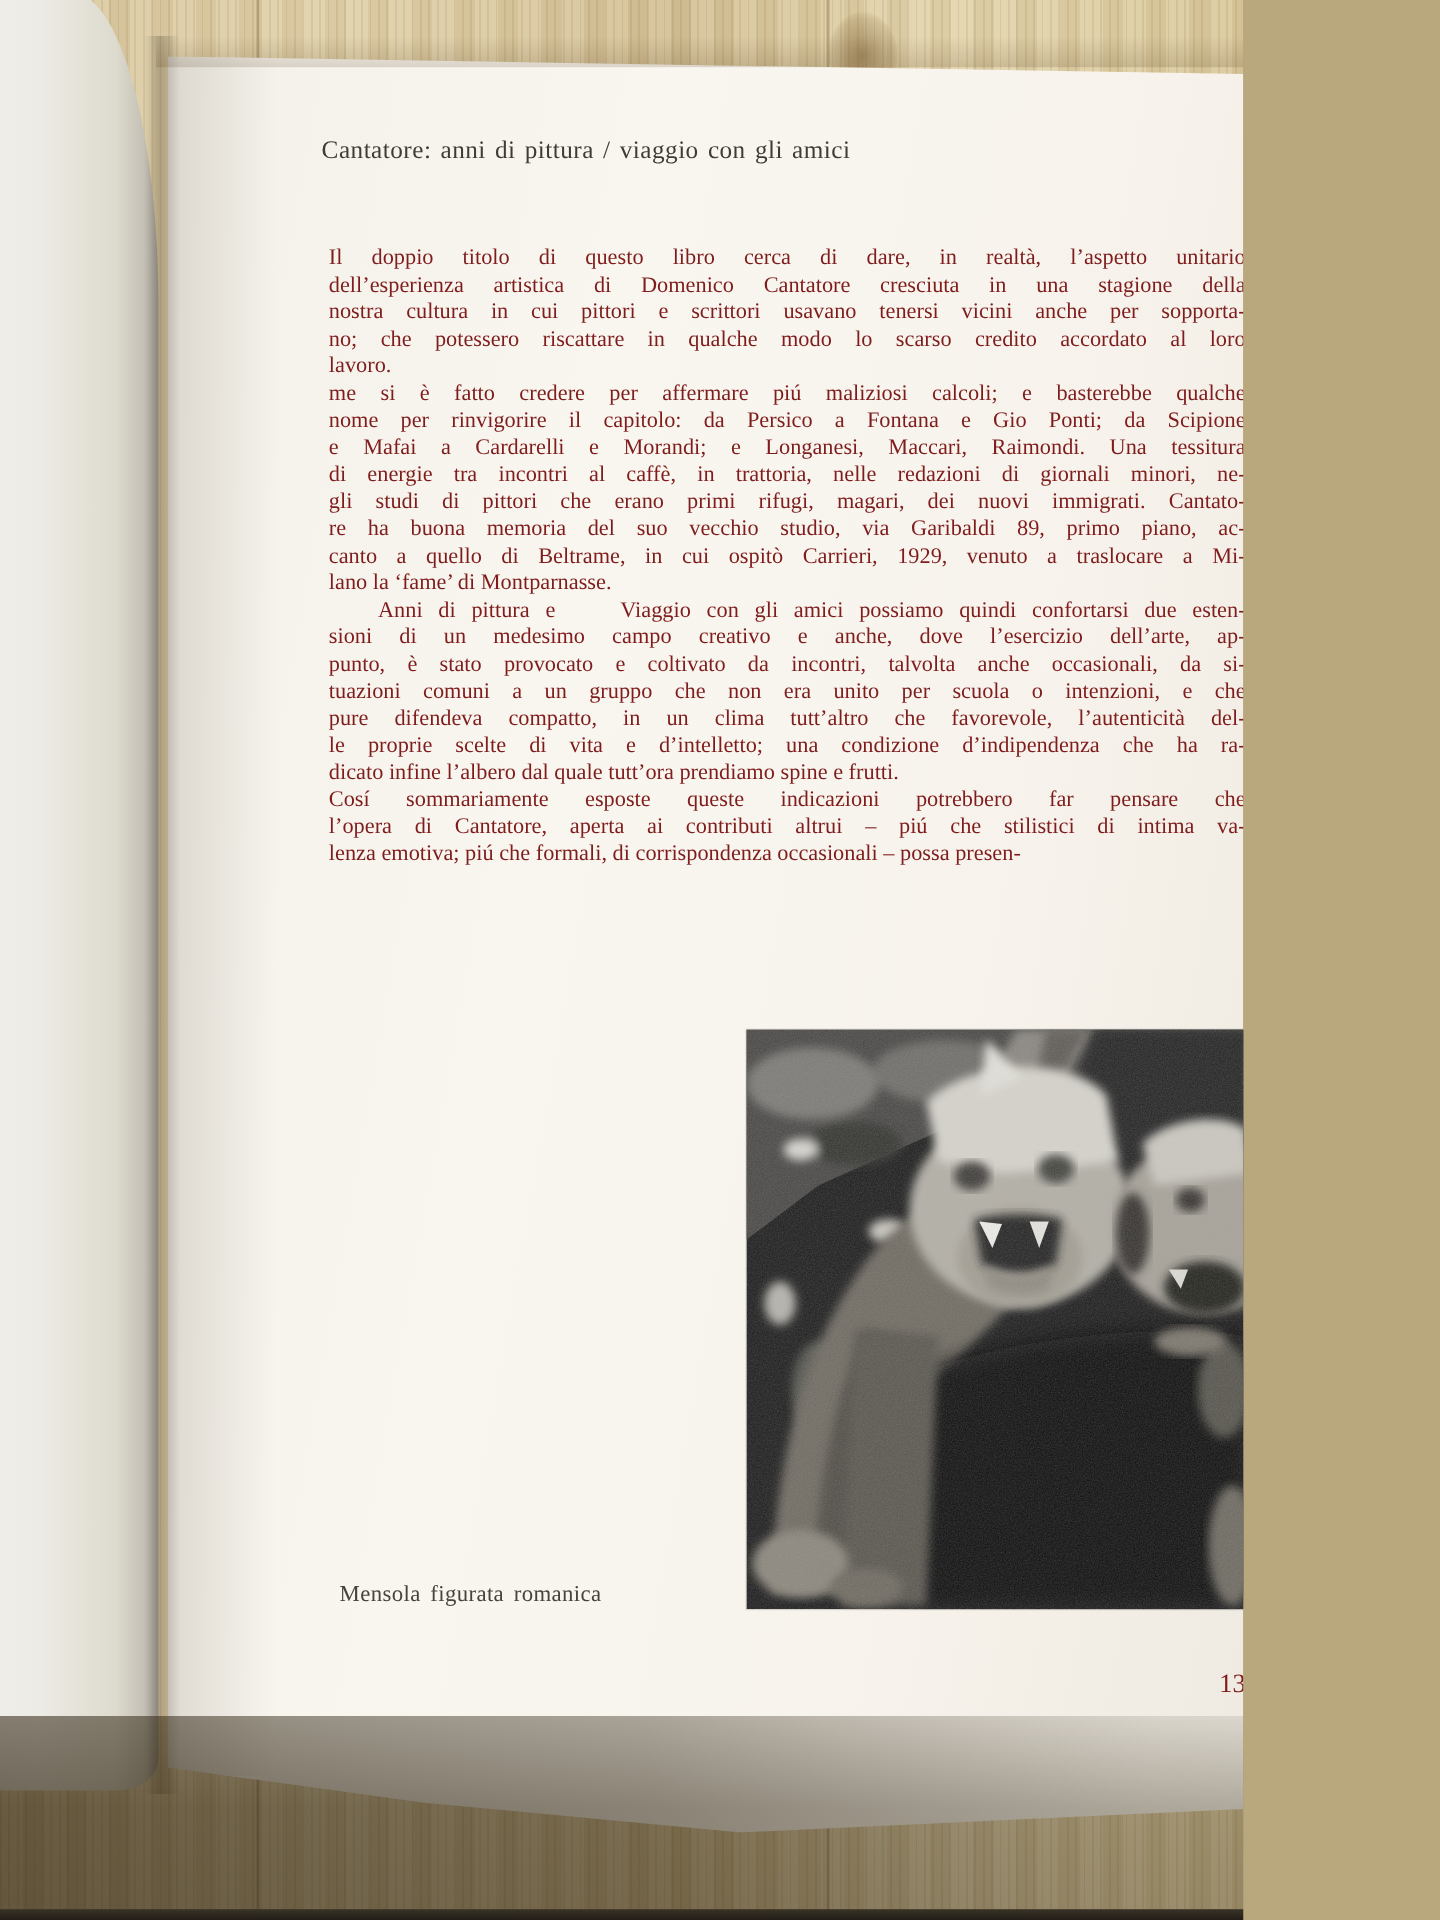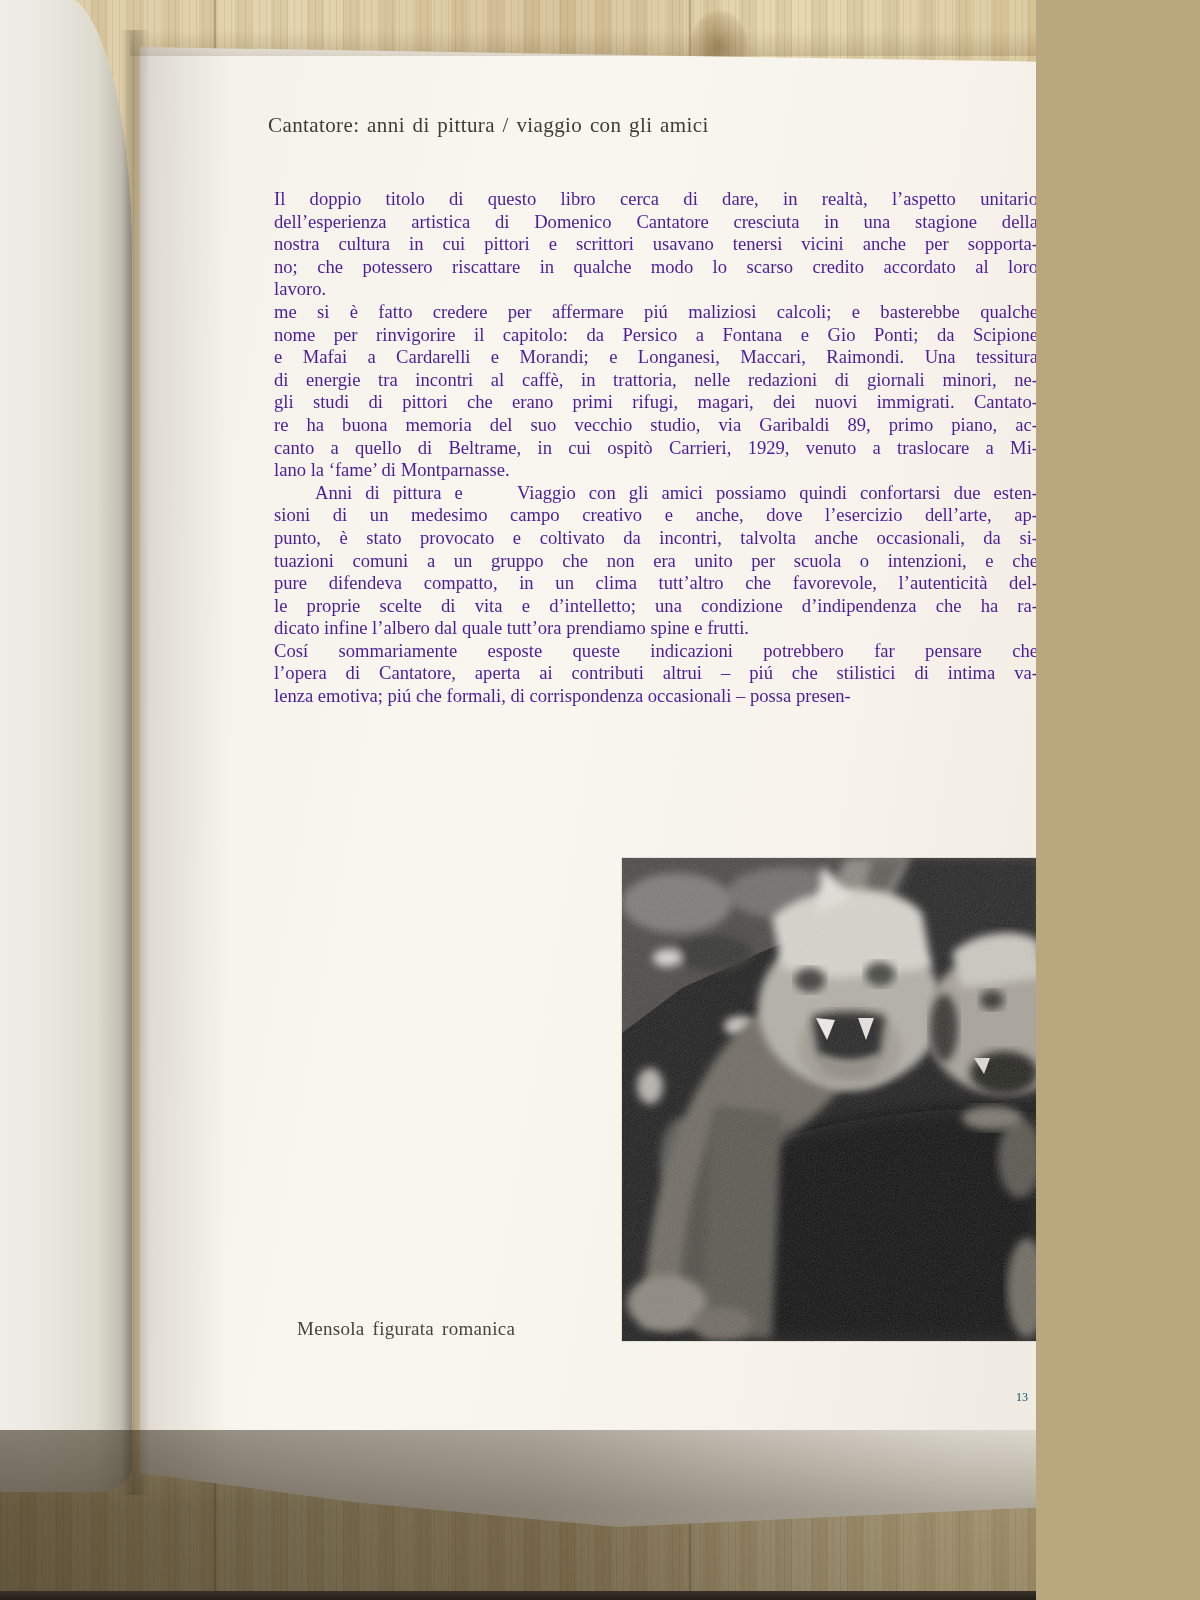--- a/index.html
+++ b/index.html
@@ -39,31 +39,31 @@
     background:linear-gradient(to right,rgba(60,55,45,0),rgba(60,55,45,.26) 45%,rgba(60,55,45,0));}
   .main-page{position:absolute;inset:0;
     clip-path:polygon(140px 47px,1118px 63px,1111px 1504px,618px 1527px,352px 1502px,140px 1473px);
     background:linear-gradient(100deg,#e9e6df 0%,#f3f0e9 9%,#f9f6f0 42%,#f7f3ec 74%,#eeeae1 100%);}
   .main-page::before{content:"";position:absolute;left:140px;top:40px;width:90px;height:1440px;
     background:linear-gradient(to right,rgba(120,112,95,.20),rgba(120,112,95,0));}
 
   
   .pg-title{position:absolute;left:268px;top:113px;font-size:21px;color:#3e3c37;
     letter-spacing:.4px;word-spacing:2px;}
-  .body-text{position:absolute;left:274px;top:188px;width:764px;font-size:18.6px;
-    line-height:22.6px;color:#4c1d95;}
+  .body-text{position:absolute;left:274px;top:204px;width:764px;font-size:18.6px;
+    line-height:22.6px;color:#7f1d1d;}
   .line{text-align:justify;text-align-last:justify;white-space:normal;}
   .line.last{text-align-last:left;}
   .it{margin-left:41px;}
 
   .photo{position:absolute;left:622px;top:858px;width:418px;height:483px;
     box-shadow:0 0 0 1px rgba(0,0,0,.08);}
-  .caption{position:absolute;left:297px;top:1318px;font-size:19px;color:#46443f;
+  .caption{position:absolute;left:283px;top:1318px;font-size:19px;color:#46443f;
     word-spacing:3px;letter-spacing:.3px;}
-  .page-number{position:absolute;left:1016px;top:1390px;font-size:12px;color:#0c4a6e;}
+  .page-number{position:absolute;left:1016px;top:1390px;font-size:22px;color:#7f1d1d;}
 </style>
 </head>
 <body>
 
 <div class="scene">
 
   <div class="wood"></div>
   <div class="seam" style="left:213px"></div>
   <div class="seam" style="left:688px"></div>
   <div class="seam" style="left:1182px"></div>

